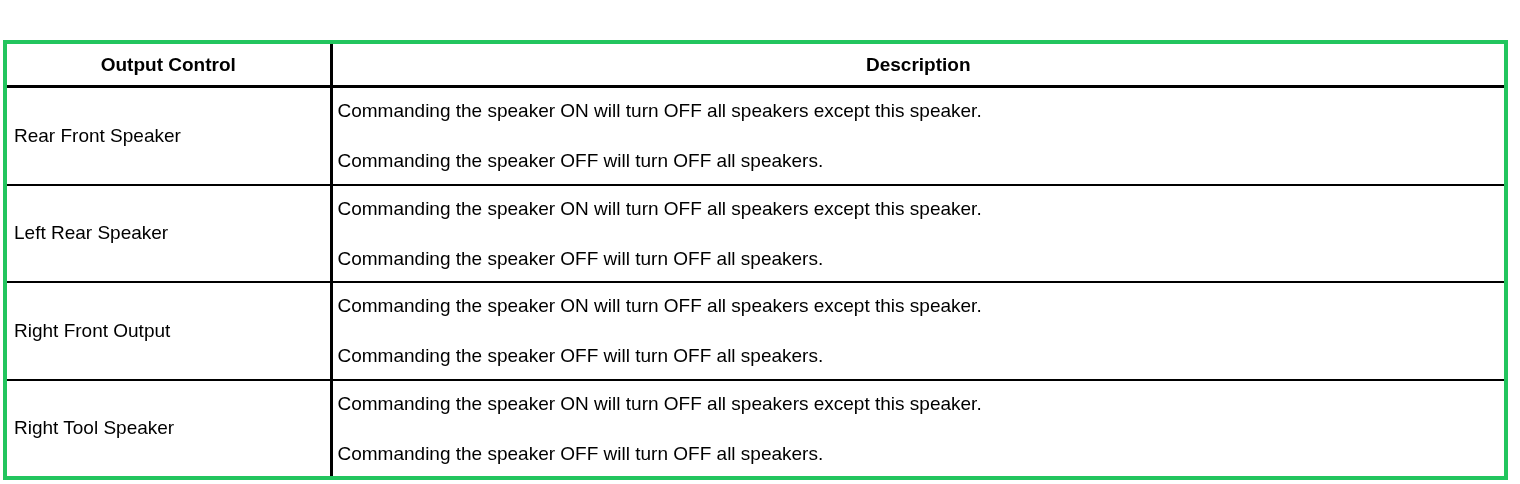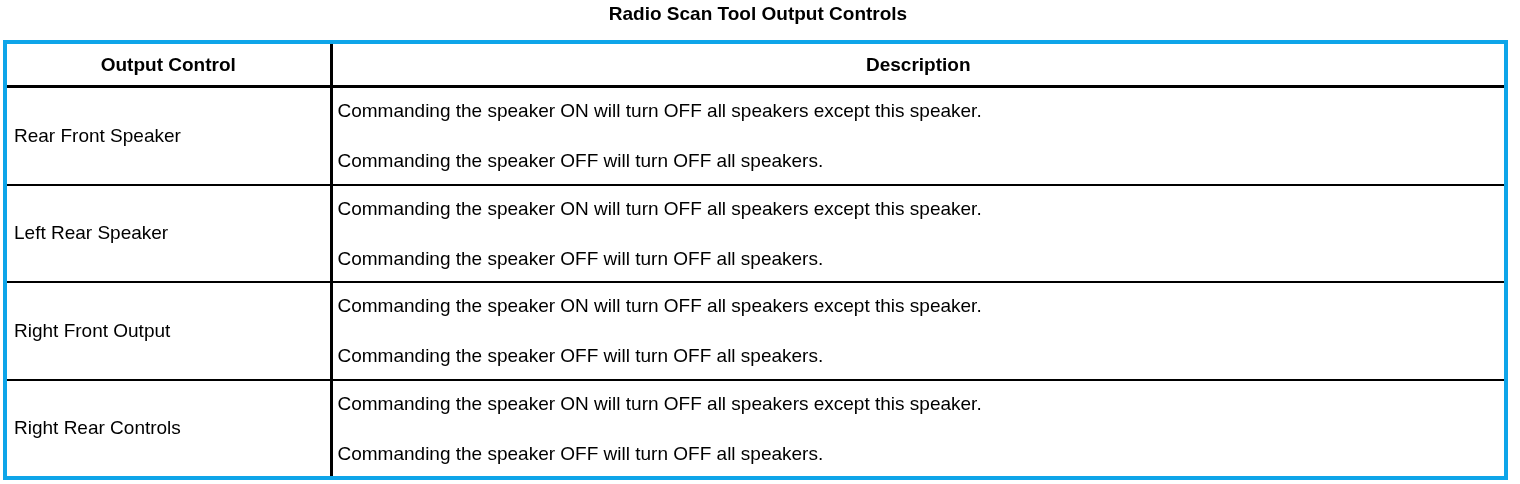--- a/index.html
+++ b/index.html
@@ -31,21 +31,21 @@
     letter-spacing: 0px;
     line-height: 24px;
   }
   .table-wrap {
     position: absolute;
     top: 40px;
     left: 3px;
     width: 1505px;
     height: 440px;
     box-sizing: border-box;
-    border: 4px solid #0ea5e9;
+    border: 4px solid #22c55e;
     background: #ffffff;
   }
   table.grid {
     border-collapse: collapse;
     width: 100%;
     height: 100%;
     table-layout: fixed;
   }
   table.grid col.c1 { width: 324px; }
   table.grid col.c2 { width: auto; }
@@ -89,21 +89,20 @@
   }
   .desc-gap {
     height: 27px;
   }
 </style>
 </head>
 <body>
 
 <div class="page">
 
-  <div class="doc-title">Radio Scan Tool Output Controls</div>
 
   <div class="table-wrap">
     <table class="grid">
       <colgroup>
         <col class="c1">
         <col class="c2">
       </colgroup>
       <thead>
         <tr>
           <th class="head-control">Output Control</th>
@@ -133,21 +132,21 @@
         <tr>
           <td class="control-cell">Right Front Output</td>
           <td class="desc-cell">
             <div class="desc-line">Commanding the speaker ON will turn OFF all speakers except this speaker.</div>
             <div class="desc-gap"></div>
             <div class="desc-line">Commanding the speaker OFF will turn OFF all speakers.</div>
           </td>
         </tr>
 
         <tr>
-          <td class="control-cell">Right Rear Controls</td>
+          <td class="control-cell">Right Tool Speaker</td>
           <td class="desc-cell">
             <div class="desc-line">Commanding the speaker ON will turn OFF all speakers except this speaker.</div>
             <div class="desc-gap"></div>
             <div class="desc-line">Commanding the speaker OFF will turn OFF all speakers.</div>
           </td>
         </tr>
 
       </tbody>
     </table>
   </div>

